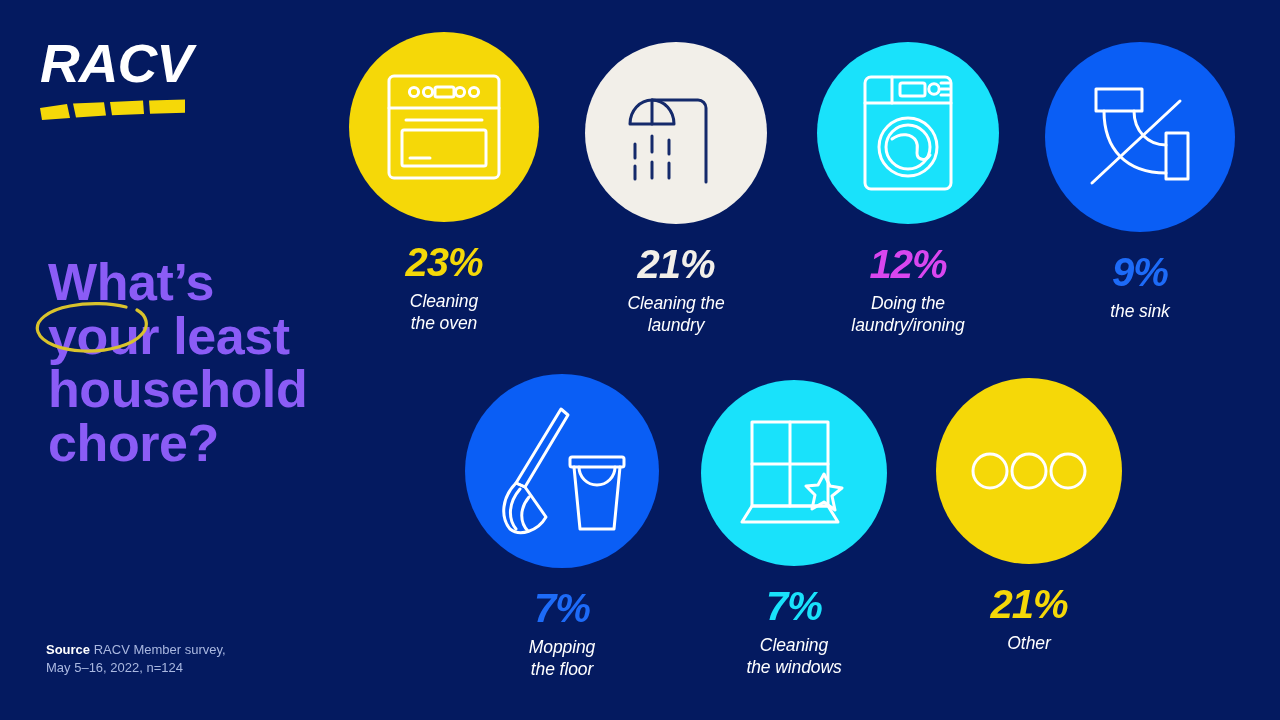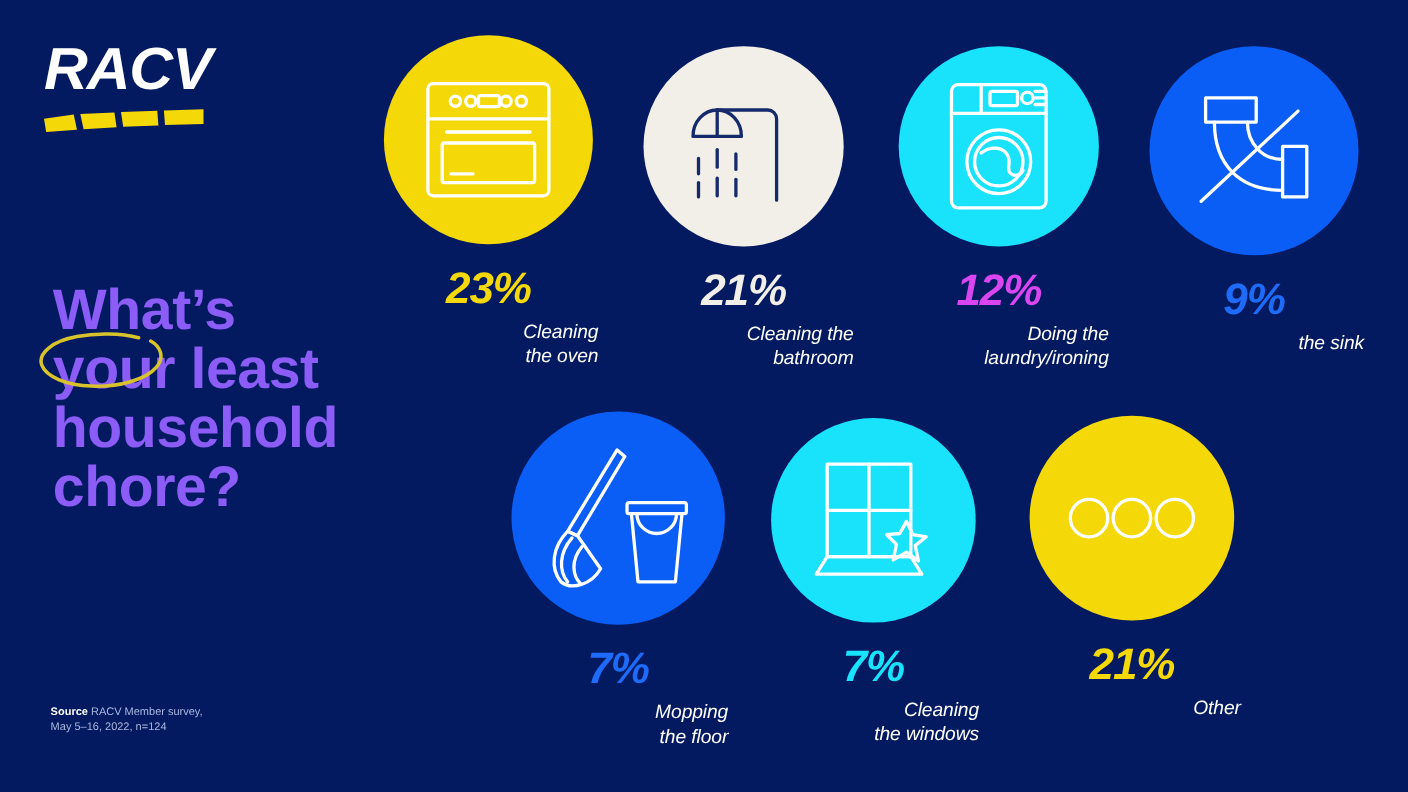--- a/index.html
+++ b/index.html
@@ -59,21 +59,21 @@
     height: 57px;
     pointer-events: none;
   }
 
   
   #source {
     position: absolute;
     left: 46px;
     top: 641px;
     width: 300px;
-    font-size: 10px;
+    font-size: 13px;
     line-height: 1.35;
     color: #aab8e0;
   }
   #source .src-label {
     color: #ffffff;
     font-weight: bold;
   }
 
   
   .stat {
@@ -95,21 +95,21 @@
     line-height: 1;
     margin-top: 20px;
   }
   .label {
     color: #ffffff;
     font-size: 17.5px;
     line-height: 1.26;
     margin-top: 8px;
     letter-spacing: -0.1px;
   }
-  .label .lbl-line { display: block; text-align: right; }
+  .label .lbl-line { display: block; }
 
   
   #stat-0 { left: 344px; top: 32px;  width: 200px; }
   #stat-1 { left: 576px; top: 42px;  width: 200px; }
   #stat-2 { left: 808px; top: 42px;  width: 200px; }
   #stat-3 { left: 1040px; top: 42px; width: 200px; }
   
   #stat-4 { left: 462px; top: 374px; width: 200px; }
   #stat-5 { left: 698px; top: 380px; width: 192px; }
   #stat-6 { left: 930px; top: 378px; width: 198px; }
@@ -181,21 +181,21 @@
           <line x1="11" y1="66" x2="11" y2="80"></line>
           <line x1="11" y1="88" x2="11" y2="101"></line>
           <line x1="45" y1="62" x2="45" y2="76"></line>
           <line x1="45" y1="85" x2="45" y2="100"></line>
         </g>
       </svg>
     </div>
     <div class="pct" style="color:#f2efe9;">21%</div>
     <div class="label">
       <span class="lbl-line">Cleaning the</span>
-      <span class="lbl-line">bathroom</span>
+      <span class="lbl-line">laundry</span>
     </div>
   </div>
 
   <div class="stat" id="stat-2">
     <div class="bubble" style="width:182px;height:182px;background:#19e2fb;">
       <svg width="94" height="120" viewBox="0 0 94 120">
         <g fill="none" stroke="#ffffff" stroke-width="3" stroke-linejoin="round" stroke-linecap="round">
           <rect x="4" y="4" width="86" height="112" rx="6"></rect>
           <line x1="4" y1="30" x2="90" y2="30"></line>
           <line x1="31" y1="4" x2="31" y2="30"></line>

